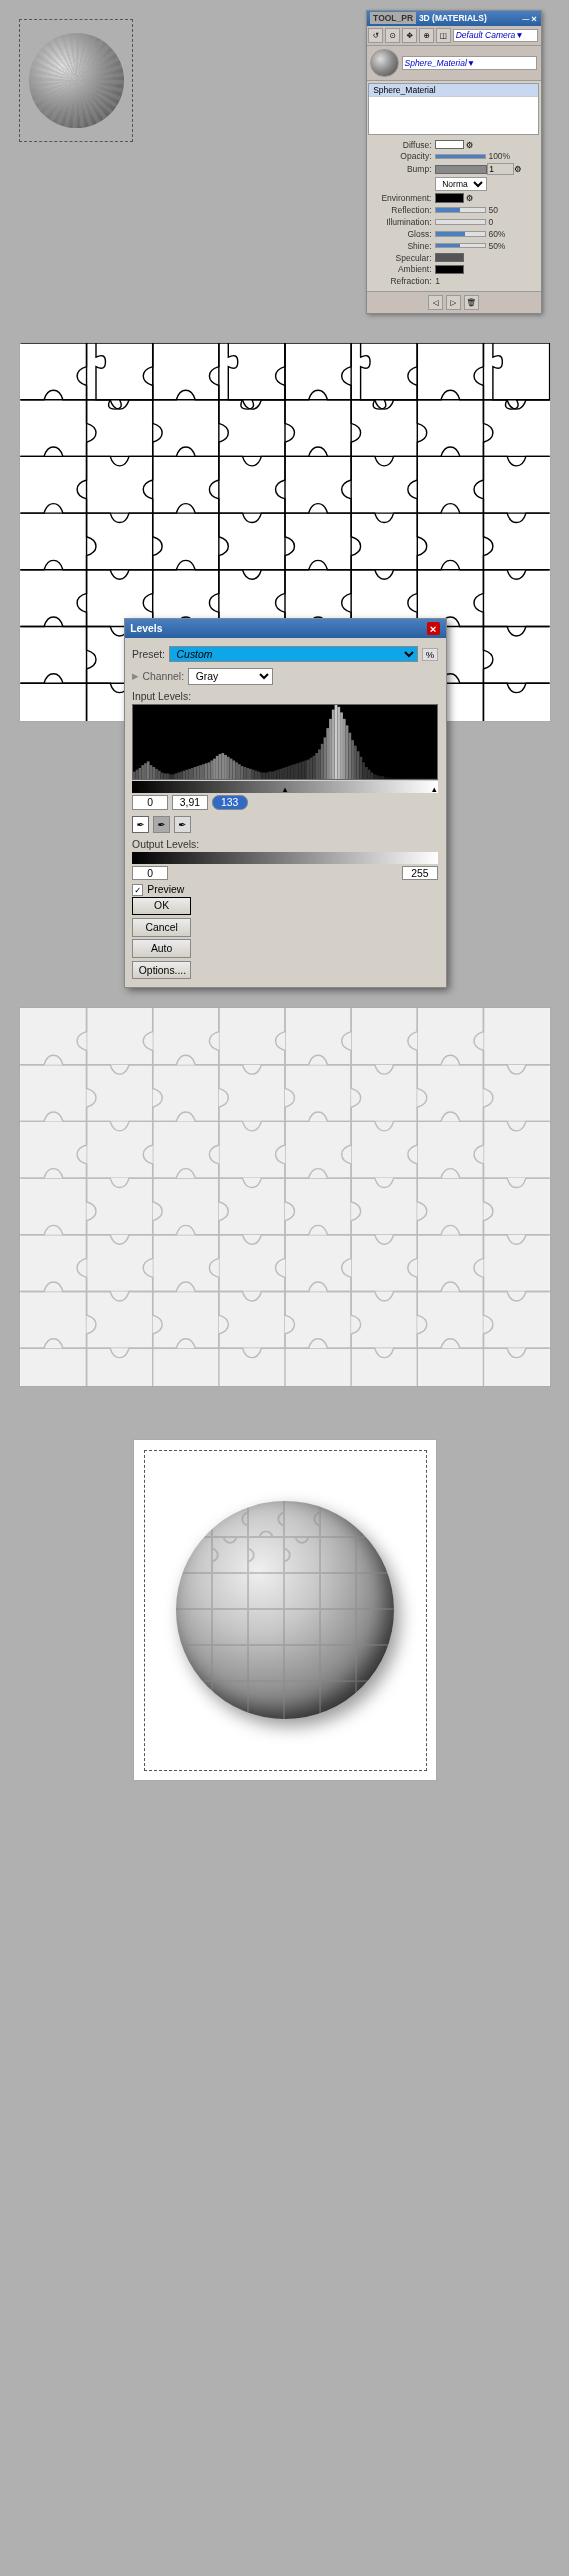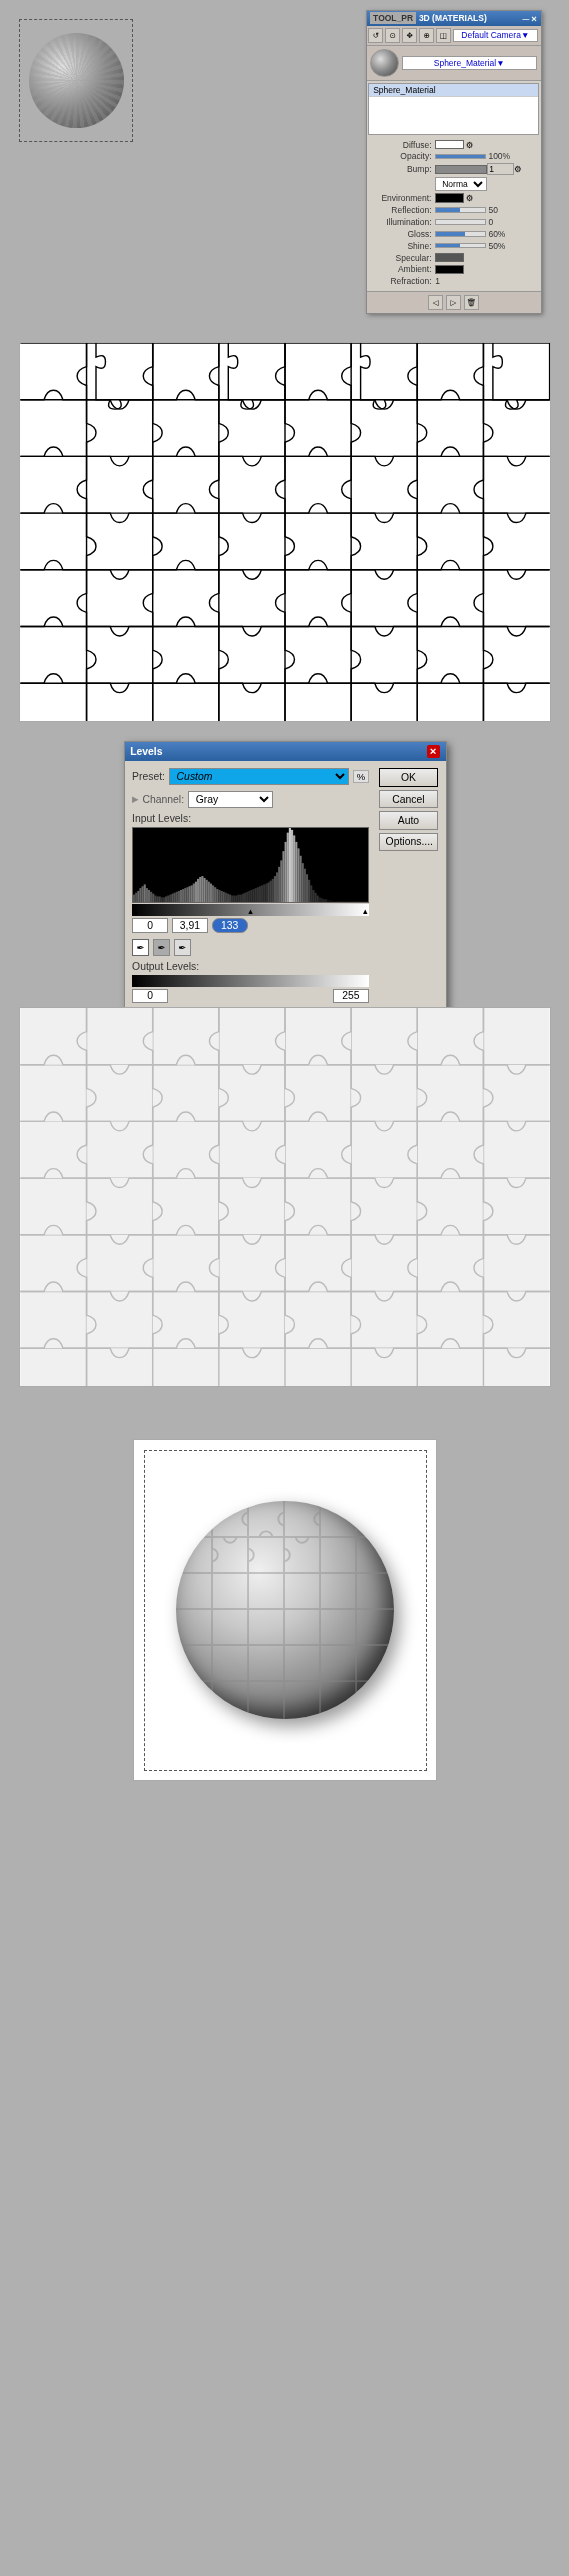--- a/index.html
+++ b/index.html
@@ -98,23 +98,24 @@
       cursor: pointer;
     }
 
     .toolbar-dropdown {
       background: white;
       border: 0.9px solid #999;
       padding: 0.9px 1.9px;
       font-size: 8.5px;
       display: flex;
       align-items: center;
-      justify-content: center;
+      justify-content: flex-start;
       width: 85px;
       color: #0000cc;
+      font-style: italic;
     }
 
     .material-list-area {
       background: white;
       height: 52px;
       margin: 1.9px;
       border: 0.9px solid #999;
       overflow: hidden;
     }
 
@@ -258,21 +259,21 @@
       height: 100%;
     }
 
     
     .section-3 {
       width: 570px;
       height: 247px;
       background: #b0b0b0;
       position: relative;
       display: flex;
-      align-items: flex-start;
+      align-items: flex-end;
       justify-content: center;
     }
 
     .levels-dialog {
       width: 323px;
       background: #d4d0c8;
       border: 1.9px solid #888;
       box-shadow: 2.8px 2.8px 7.6px rgba(0,0,0,0.5);
     }
 
@@ -297,21 +298,22 @@
       height: 13.3px;
       border-radius: 1.9px;
       display: flex;
       align-items: center;
       justify-content: center;
     }
 
     .levels-content {
       padding: 7.6px;
       display: flex;
-      gap: 10px;
+      gap: 1px;
+      flex-direction: column;
     }
 
     .levels-main {
       flex: 1;
     }
 
     .levels-buttons {
       display: flex;
       flex-direction: column;
       gap: 2.8px;

